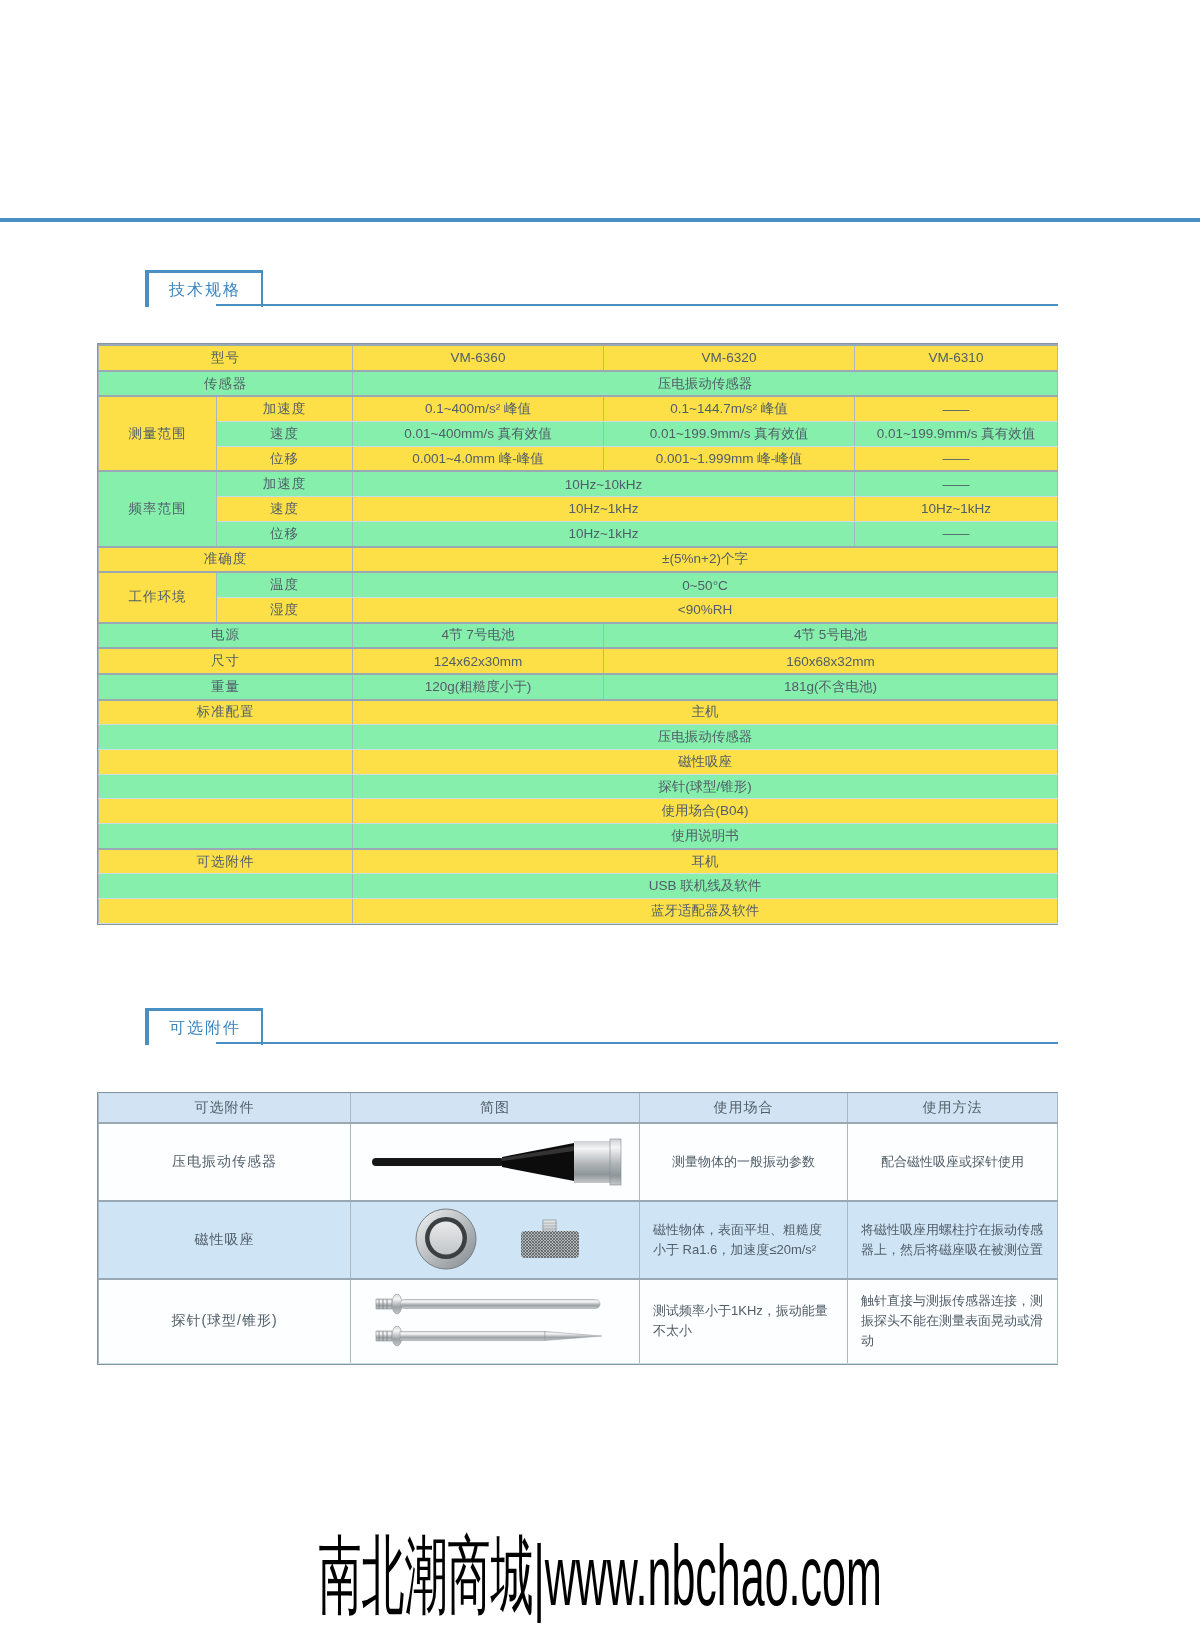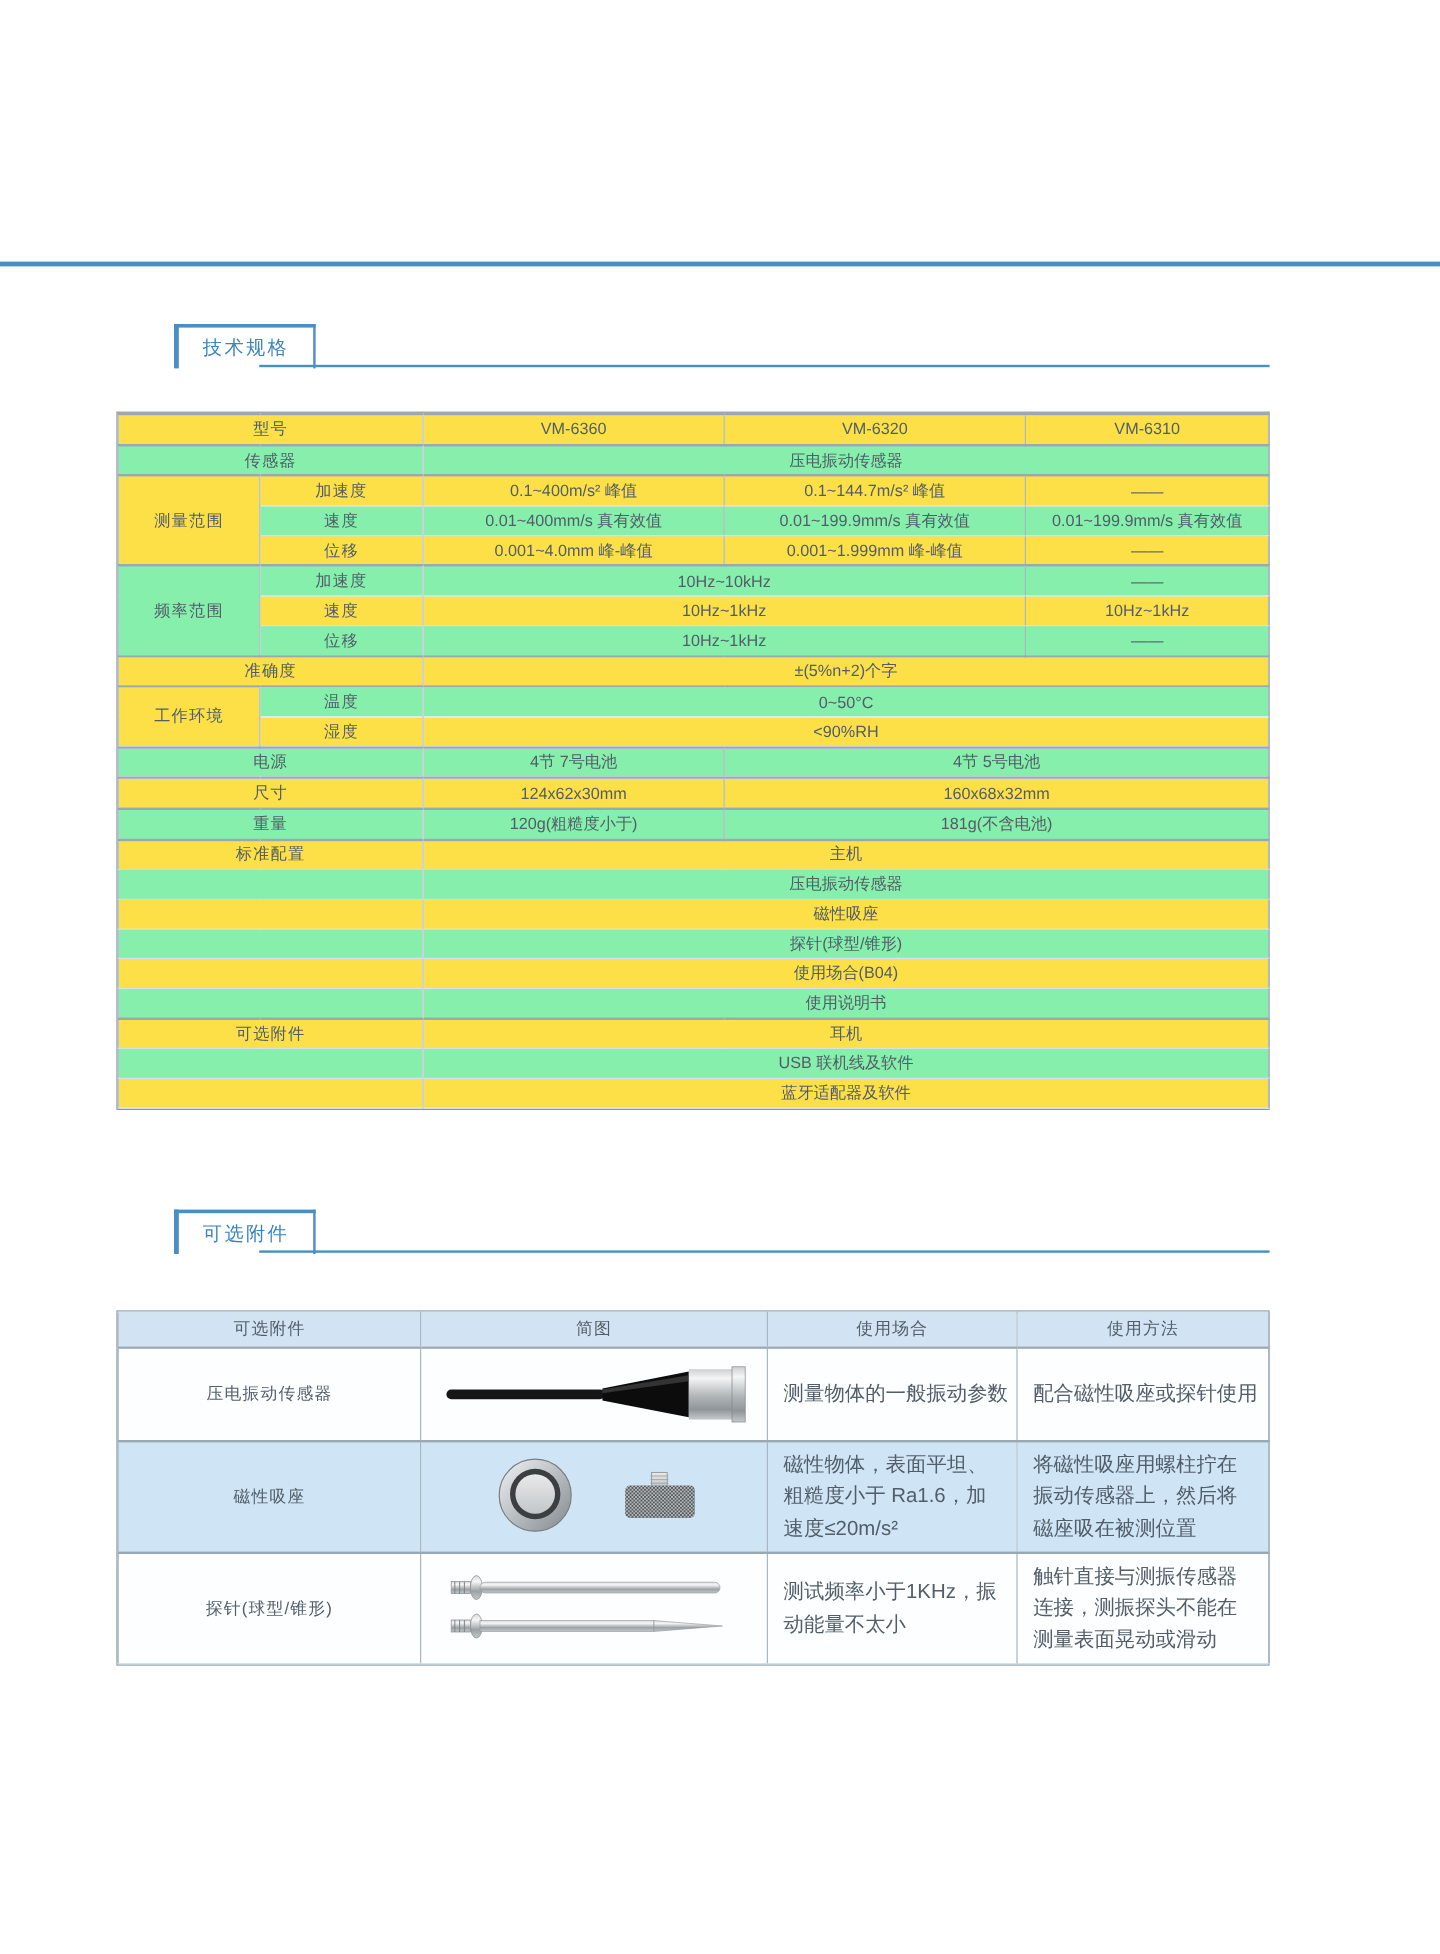--- a/index.html
+++ b/index.html
@@ -25,21 +25,21 @@
   .bb{background:#fde047;}
   .bw{background:#86efac;}
   .lab{letter-spacing:1px;}
 
   
   .acc td{border:1px solid;border-color:#c9dcea #a9b7c2;vertical-align:middle;font-size:14px;}
   .acc thead td{height:26px;background:#d2e4f3;text-align:center;letter-spacing:1px;border-bottom:2px solid #9aa8b4;}
   .acc tbody tr{border-top:2px solid #9aa8b4;}
   .acc .aname{text-align:center;letter-spacing:1px;}
   .acc .aimg{text-align:center;}
-  .acc .atxt{text-align:left;padding:6px 13px;white-space:normal;line-height:1.55;font-size:17px;}
+  .acc .atxt{text-align:left;padding:6px 13px;white-space:normal;line-height:1.55;font-size:13px;}
   .acc .center{text-align:center;white-space:nowrap;}
   .row-a{background:#fdfeff;}
   .row-b{background:#cfe4f4;}
 
   .watermark-box{position:absolute;left:0;right:0;top:1528px;text-align:center;}
   .watermark{display:inline-block;transform:scaleX(0.5);transform-origin:center;
              font-size:86px;line-height:1.1;color:#000;font-weight:500;white-space:nowrap;
              font-family:"Liberation Sans","DejaVu Sans",sans-serif;}
 </style>
 </head>
@@ -281,14 +281,17 @@
               </g>
             </svg>
           </td>
           <td class="atxt">测试频率小于1KHz，振动能量不太小</td>
           <td class="atxt">触针直接与测振传感器连接，测振探头不能在测量表面晃动或滑动</td>
         </tr>
       </tbody>
     </table>
   </div>
 
+  <div class="watermark-box">
+    <span class="watermark">南北潮商城|www.nbchao.com</span>
+  </div>
 
 </div>
 
 </body></html>

